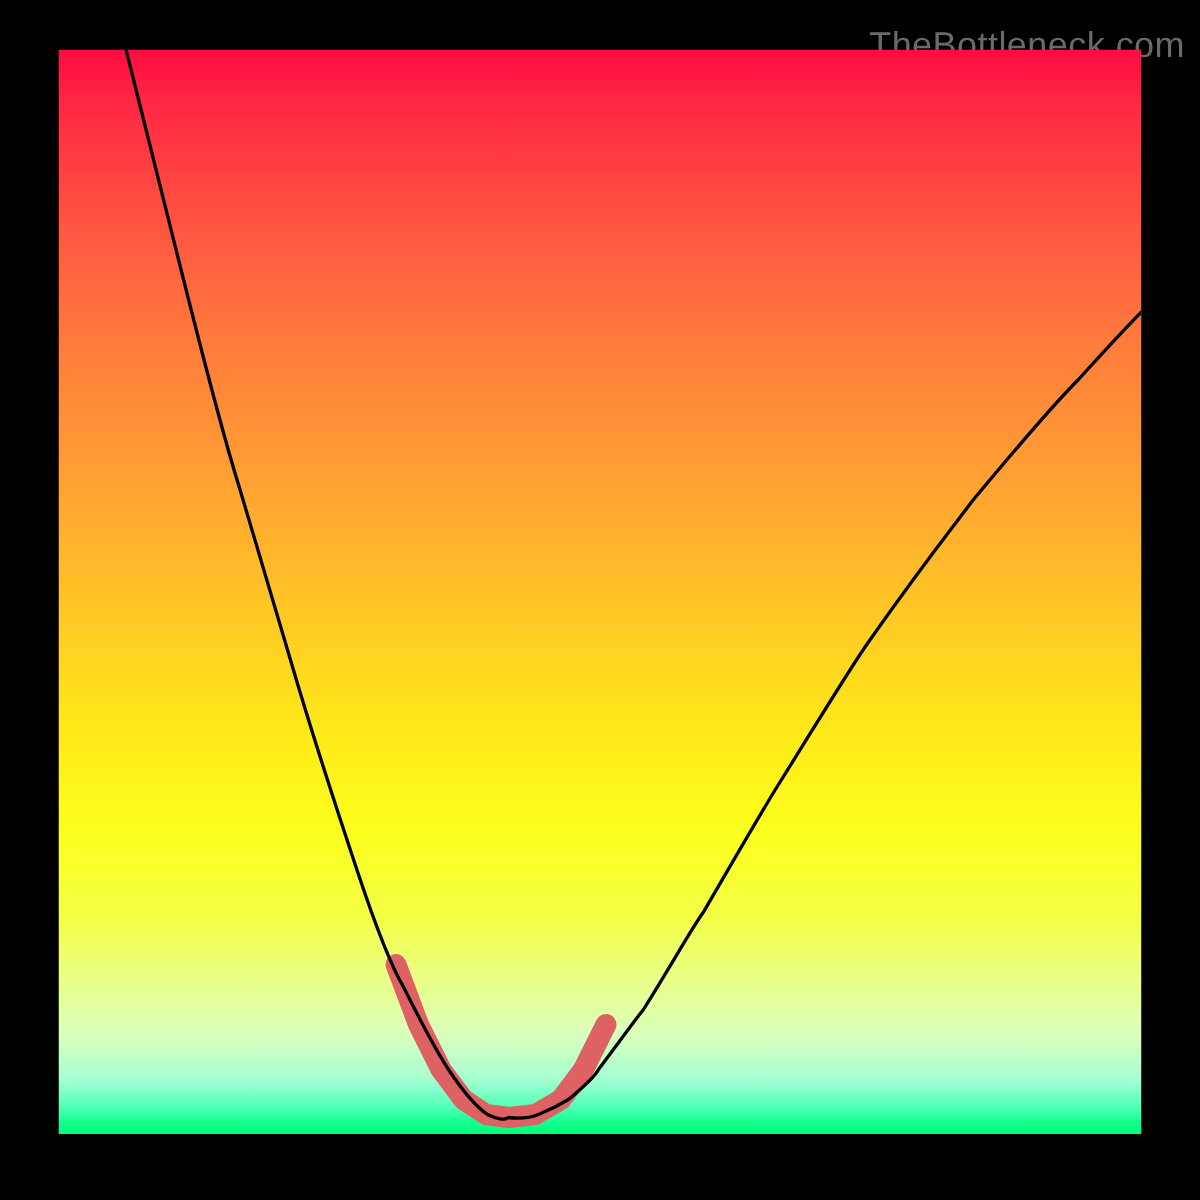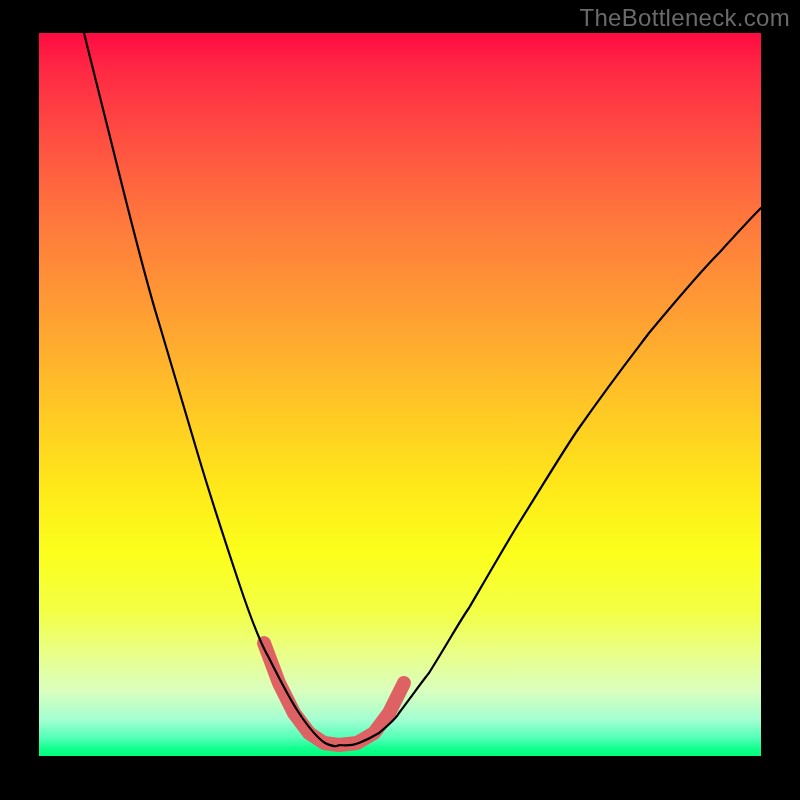--- a/index.html
+++ b/index.html
@@ -60,21 +60,21 @@
   }
   .notch-path {
     fill: none;
     stroke: #de6264;
     stroke-width: 14;
     stroke-linejoin: round;
     stroke-linecap: round;
   }
   .watermark {
     position: absolute;
-    top: 4px;
+    top: 17px;
     right: 10px;
     font-family: Arial, Helvetica, sans-serif;
     font-size: 24px;
     font-weight: 500;
     letter-spacing: 0.3px;
     color: #6a6a6a;
     user-select: none;
   }
 </style>
 </head>

